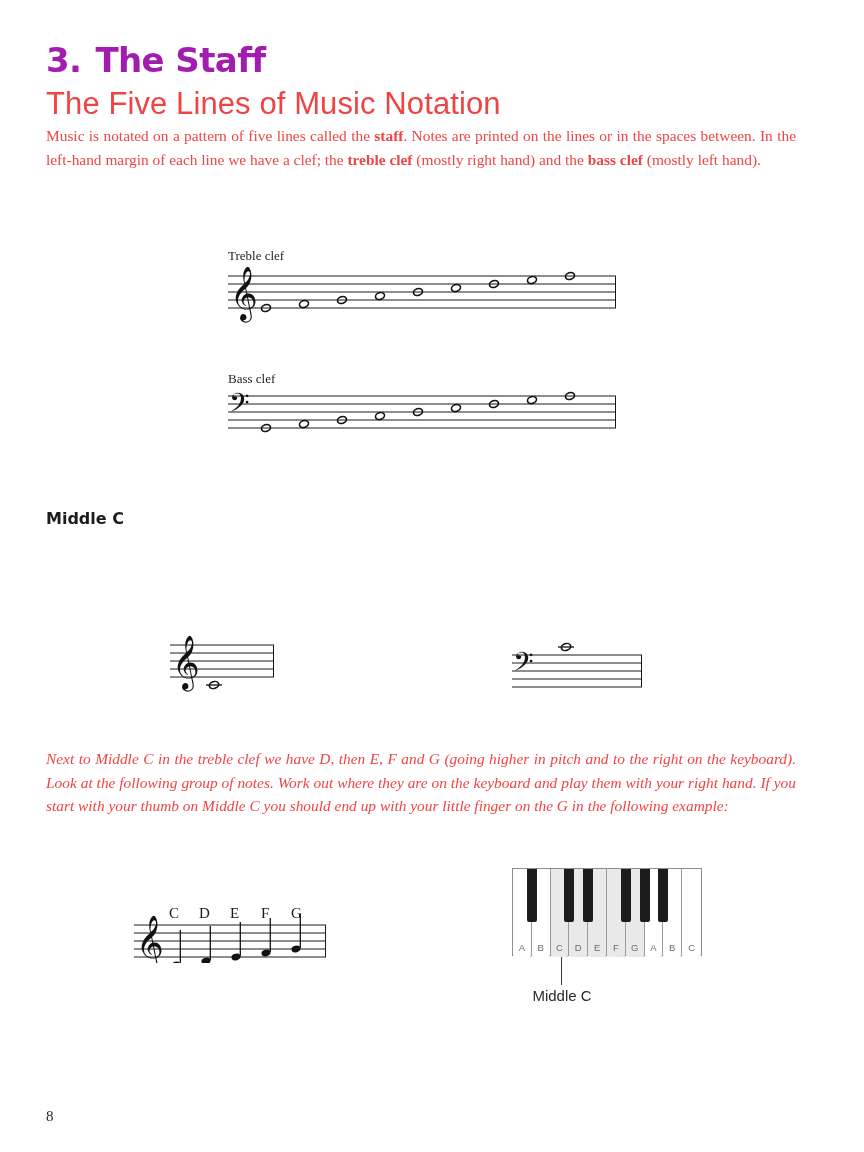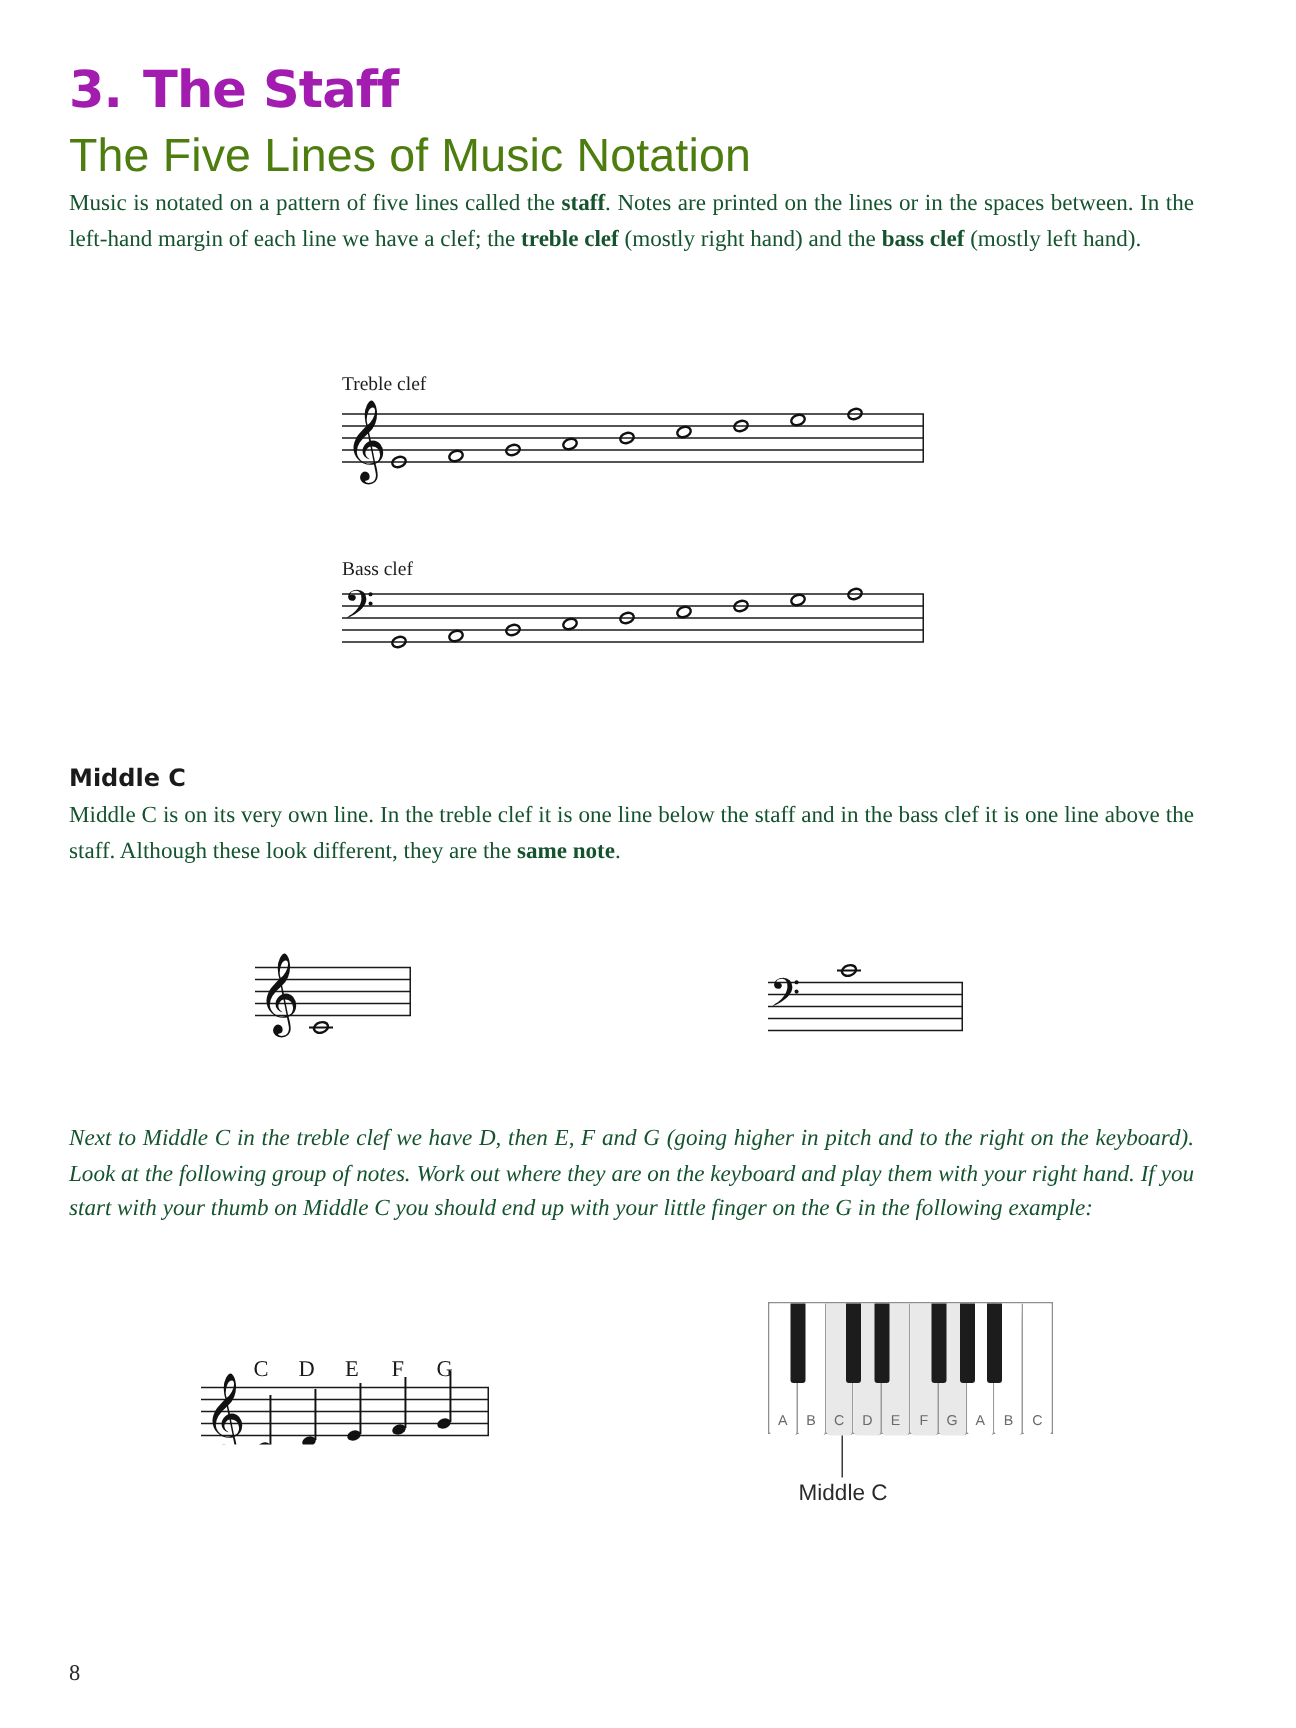--- a/index.html
+++ b/index.html
@@ -32,34 +32,34 @@
   .chapter-num { margin-right: 14px; }
 
   .subtitle {
     position: absolute;
     left: 46px;
     top: 86px;
     font-family: "Liberation Sans", sans-serif;
     font-weight: 300;
     font-size: 31px;
     letter-spacing: 0.1px;
-    color: #4d7c0f;
+    color: #ef4444;
     white-space: nowrap;
   }
 
   
   .para {
     position: absolute;
     left: 46px;
     width: 750px;
     font-family: "Liberation Serif", serif;
     font-size: 15.4px;
     line-height: 23.5px;
     text-align: justify;
-    color: #14532d;
+    color: #ef4444;
   }
   .para b { font-weight: bold; }
 
   .section-head {
     position: absolute;
     left: 46px;
     font-family: "DejaVu Sans", sans-serif;
     font-weight: bold;
     font-size: 16px;
     color: #1b1b1b;
@@ -210,23 +210,20 @@
         <ellipse cx="190" cy="24" rx="4.6" ry="3.3" transform="rotate(-18 190 24)"></ellipse>
         <ellipse cx="228" cy="20" rx="4.6" ry="3.3" transform="rotate(-18 228 20)"></ellipse>
         <ellipse cx="266" cy="16" rx="4.6" ry="3.3" transform="rotate(-18 266 16)"></ellipse>
         <ellipse cx="304" cy="12" rx="4.6" ry="3.3" transform="rotate(-18 304 12)"></ellipse>
         <ellipse cx="342" cy="8" rx="4.6" ry="3.3" transform="rotate(-18 342 8)"></ellipse>
       </g>
     </svg>
   </div>
 
   <div class="section-head" style="top:509px;">Middle C</div>
-  <div class="para" style="top:532px;">
-    <span>Middle C is on its very own line. In the treble clef it is one line below the staff and in the bass clef it is one line above the staff. Although these look different, they are the </span><b>same note</b><span>.</span>
-  </div>
 
   <div class="staff-block" style="left:170px; top:633px;">
     <svg width="110" height="60" viewBox="0 0 110 60">
       <g stroke="#1a1a1a" stroke-width="1">
         <line x1="0" y1="12" x2="104" y2="12"></line>
         <line x1="0" y1="20" x2="104" y2="20"></line>
         <line x1="0" y1="28" x2="104" y2="28"></line>
         <line x1="0" y1="36" x2="104" y2="36"></line>
         <line x1="0" y1="44" x2="104" y2="44"></line>
         <line x1="103.5" y1="12" x2="103.5" y2="44"></line>

